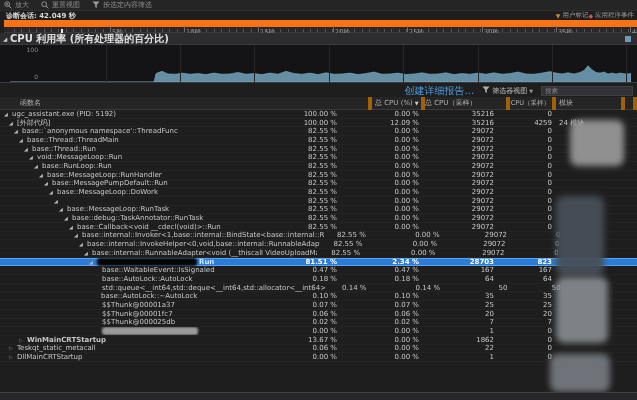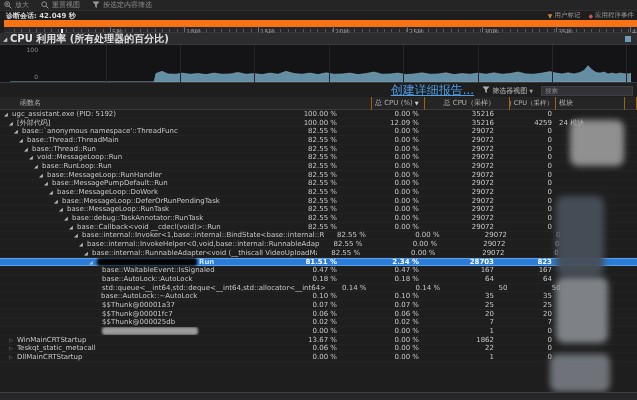--- a/index.html
+++ b/index.html
@@ -9,21 +9,21 @@
 
   
   .toolbar { position:absolute; left:0; top:0; width:637px; height:11px; background:#252526;
              border-bottom:1px solid #2f2f31; display:flex; align-items:center; gap:12px; padding-left:4px; }
   .tb-item { display:flex; align-items:center; gap:3px; font-size:7px; color:#8f8f8f; cursor:default; }
   .tb-item svg { display:block; }
 
   
   .session-row { position:absolute; left:0; top:11px; width:637px; height:9px; }
   .session-label { position:absolute; left:6px; top:0; font-size:7px; font-weight:bold; color:#d8d8d8; }
-  .legend { position:absolute; right:3px; top:0; display:flex; gap:8px; font-size:6.5px; color:#9a9a9a; white-space:nowrap; }
+  .legend { position:absolute; right:3px; top:0; display:flex; gap:0; font-size:6.5px; color:#9a9a9a; white-space:nowrap; }
   .legend-item { display:flex; gap:2px; align-items:center; }
   .legend-glyph { font-size:6px; }
 
   .ruler { position:absolute; left:4px; top:20px; width:637px; height:13px; background:#27272a;
            border-top:7px solid #f97316; border-bottom:1px solid #3a3a3d; }
   .ruler .minor { position:absolute; left:10px; right:6px; bottom:0; height:3px;
         background:repeating-linear-gradient(90deg,#55565a 0px,#55565a 1px,transparent 1px,transparent 7.4px); }
   .tick-label { position:absolute; top:1px; font-size:6.5px; color:#9a9a9a; }
   .tick-mark { position:absolute; bottom:0; width:1px; height:6px; background:#6d6e73; }
   .caret { position:absolute; width:2px; height:10px; top:2px; background:#e9e9e9; }
@@ -37,36 +37,36 @@
 
   .graph { position:absolute; left:0; top:45px; width:637px; height:38px; background:#141416; border-bottom:1px solid #3a3a3d; }
   .graph-plot { position:absolute; left:10px; top:0; width:621px; height:37px; }
   .graph-grid { position:absolute; top:0; bottom:0; width:1px; background:#26262a; }
   .yaxis-max { position:absolute; left:24px; top:1px; font-size:6px; color:#8a8a8a; width:14px; text-align:right; }
   .yaxis-min { position:absolute; left:24px; bottom:2px; font-size:6px; color:#8a8a8a; width:14px; text-align:right; }
 
   
   .filterbar { position:absolute; left:0; top:84px; width:637px; height:13px; display:flex; align-items:center;
                justify-content:flex-end; gap:8px; padding-right:4px; }
-  .report-link { font-size:12px; color:#4f9fe8; text-decoration:underline; cursor:pointer; }
+  .report-link { font-size:10px; color:#4f9fe8; cursor:pointer; }
   .filter-dd { display:flex; align-items:center; gap:2px; font-size:7px; color:#c0c0c0; cursor:default; }
   .filter-dd .caret-down { font-size:5px; color:#9a9a9a; }
   .search-box { width:92px; height:10px; background:#333337; border:1px solid #3f3f46; color:#cccccc;
                 font-size:6.5px; font-family:inherit; padding:0 3px; }
   .search-box::placeholder { color:#8a8a8a; }
 
   
   .thead { position:absolute; left:0; top:97px; width:637px; height:13px; background:#252526;
            border-bottom:1px solid #3a3a3d; display:flex; font-size:7px; color:#b4b4b4; align-items:center; }
-  .thead .hc { height:13px; display:flex; align-items:center; border-right:1px solid #a16207;
+  .thead .hc { height:13px; display:flex; align-items:center; border-right:4px solid #a16207;
                white-space:nowrap; overflow:hidden; }
   .hc-name { flex:1 1 auto; padding-left:20px; }
   .col1 { width:53px; justify-content:flex-start; padding-left:3px; }
   .col2 { width:82px; justify-content:flex-end; padding-right:6px; }
-  .col3 { width:85px; justify-content:flex-end; padding-right:14px; }
+  .col3 { width:85px; padding-right:14px; }
   .col4 { width:46px; justify-content:flex-end; padding-right:2px; font-size:6.5px; }
   .colm { width:69px; padding-left:3px; }
   .colg { width:12px; border-right:none; }
   .sort-arrow { font-size:5px; margin-left:2px; color:#cfcfcf; }
 
   .tbody { position:absolute; left:0; top:110px; width:637px; height:282px; overflow:hidden; }
   .trow { display:flex; height:8.7px; border-bottom:1px solid #232324; font-size:7px; color:#c8c8c8;
           align-items:center; white-space:nowrap; }
   .trow.sel { background:#2b7cd9; border-top:1px solid #5ba3ea; border-bottom:1px solid #5ba3ea; color:#ffffff; height:8.7px;font-weight:bold; }
   .tc { overflow:hidden; white-space:nowrap; }
@@ -323,21 +323,20 @@
         <div class="tc tc-num n1">82.55 %</div>
         <div class="tc tc-num n2">0.00 %</div>
         <div class="tc tc-num n3">29072</div>
         <div class="tc tc-num n4">0</div>
         <div class="tc nm"></div>
         <div class="tc ng"></div>
       </div>
       <div class="trow">
         <div class="tc tc-name" style="padding-left: 54px;">
           <span class="expander open">◢</span>
-          <span>base::MessageLoop::DeferOrRunPendingTask</span>
         </div>
         <div class="tc tc-num n1">82.55 %</div>
         <div class="tc tc-num n2">0.00 %</div>
         <div class="tc tc-num n3">29072</div>
         <div class="tc tc-num n4">0</div>
         <div class="tc nm"></div>
         <div class="tc ng"></div>
       </div>
       <div class="trow">
         <div class="tc tc-name" style="padding-left: 59px;">
@@ -515,21 +514,21 @@
           <span></span>
         </div>
         <div class="tc tc-num n1">0.00 %</div>
         <div class="tc tc-num n2">0.00 %</div>
         <div class="tc tc-num n3">1</div>
         <div class="tc tc-num n4">0</div>
         <div class="tc nm"></div>
         <div class="tc ng"></div>
       </div>
       <div class="trow">
-        <div class="tc tc-name" style="padding-left: 9px;">
+        <div class="tc tc-name" style="padding-left: 19px; font-weight: bold;">
           <span class="expander closed">▷</span>
           <span>WinMainCRTStartup</span>
         </div>
         <div class="tc tc-num n1">13.67 %</div>
         <div class="tc tc-num n2">0.00 %</div>
         <div class="tc tc-num n3">1862</div>
         <div class="tc tc-num n4">0</div>
         <div class="tc nm"></div>
         <div class="tc ng"></div>
       </div>

